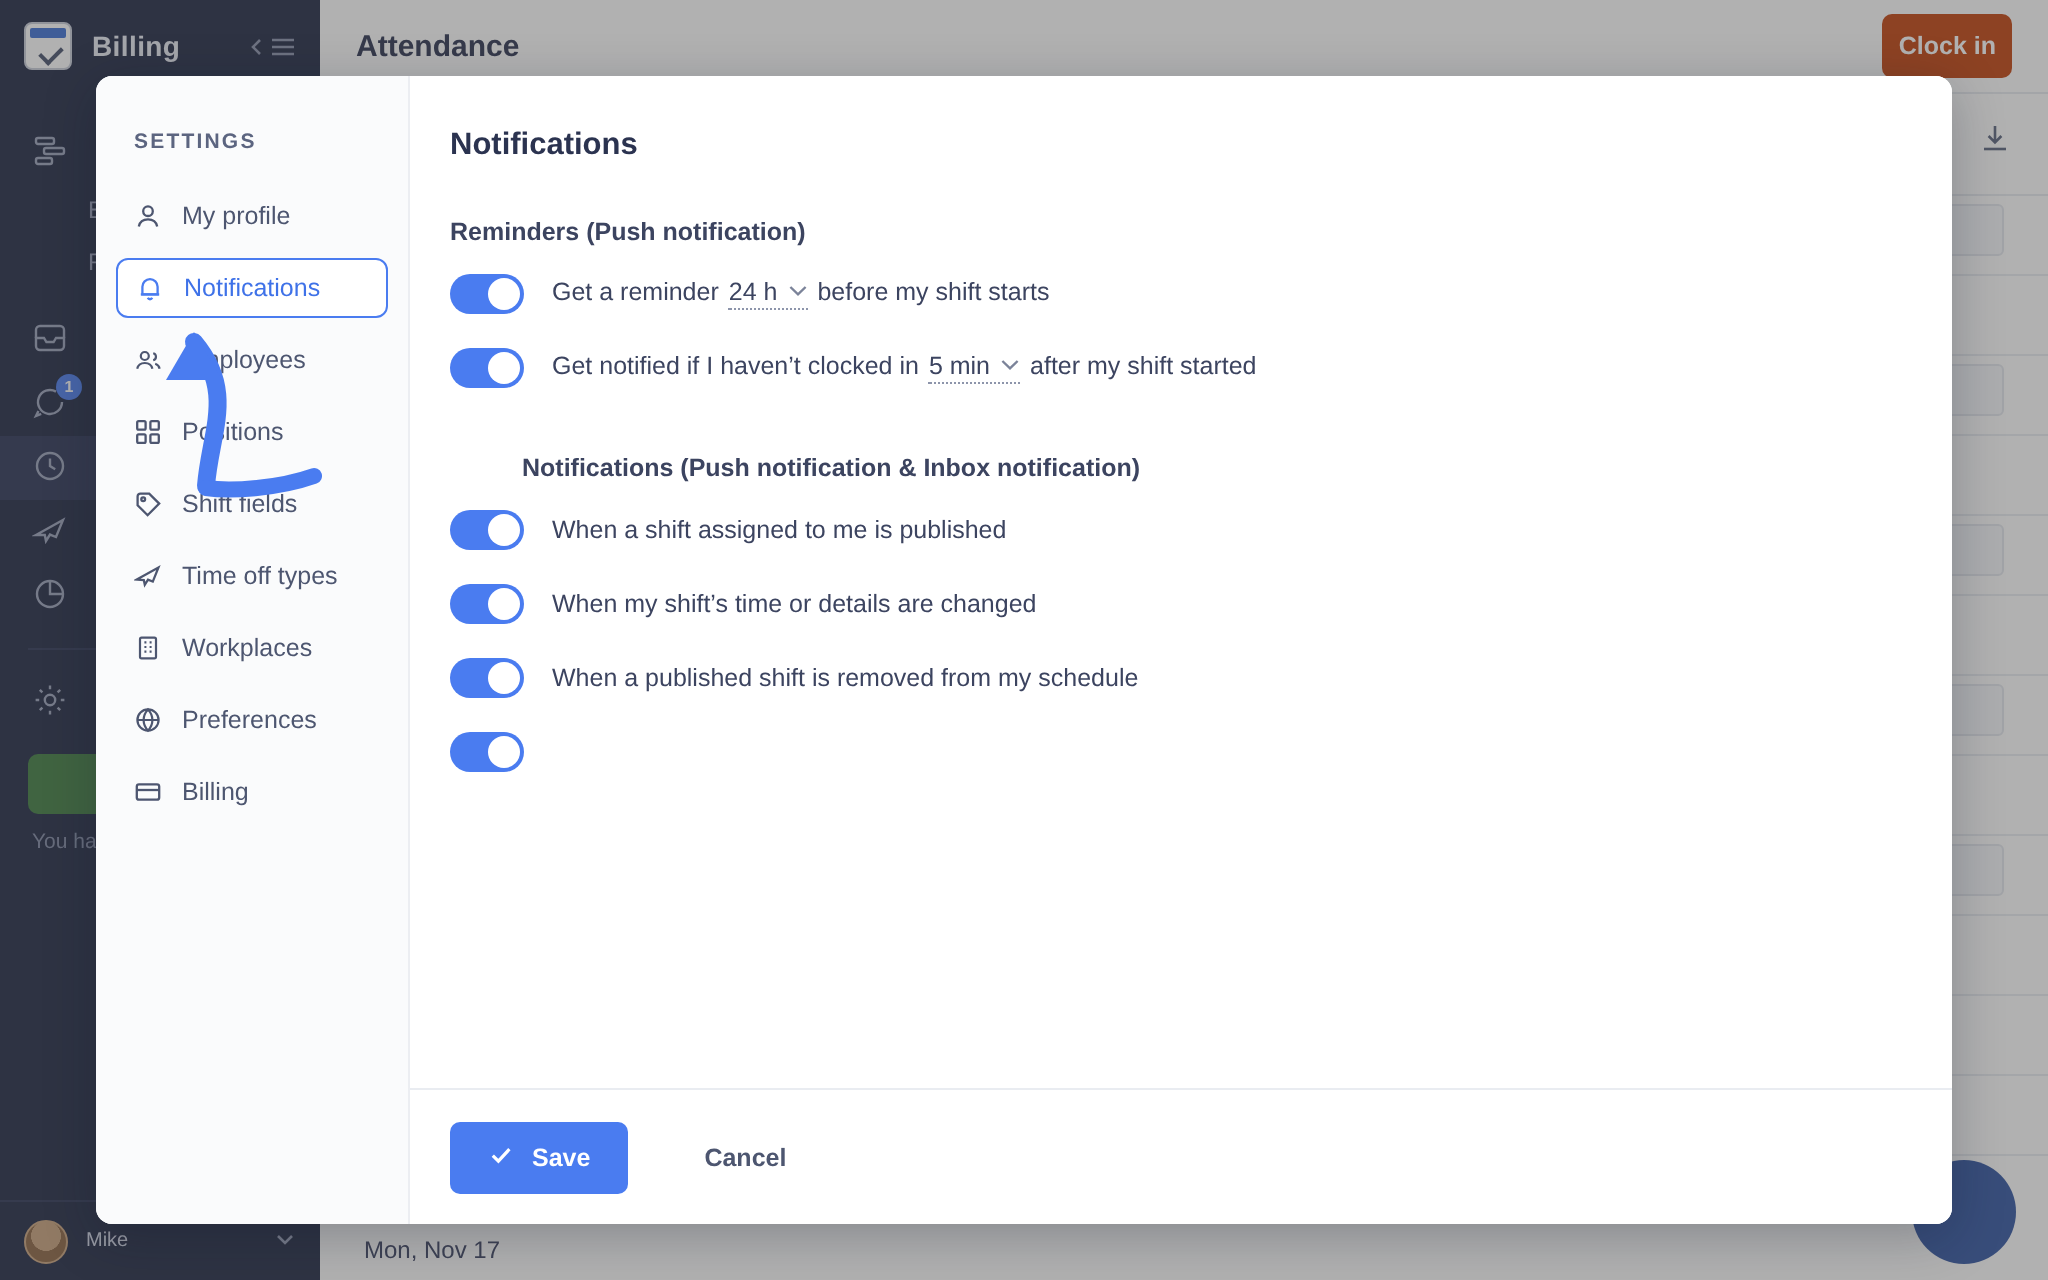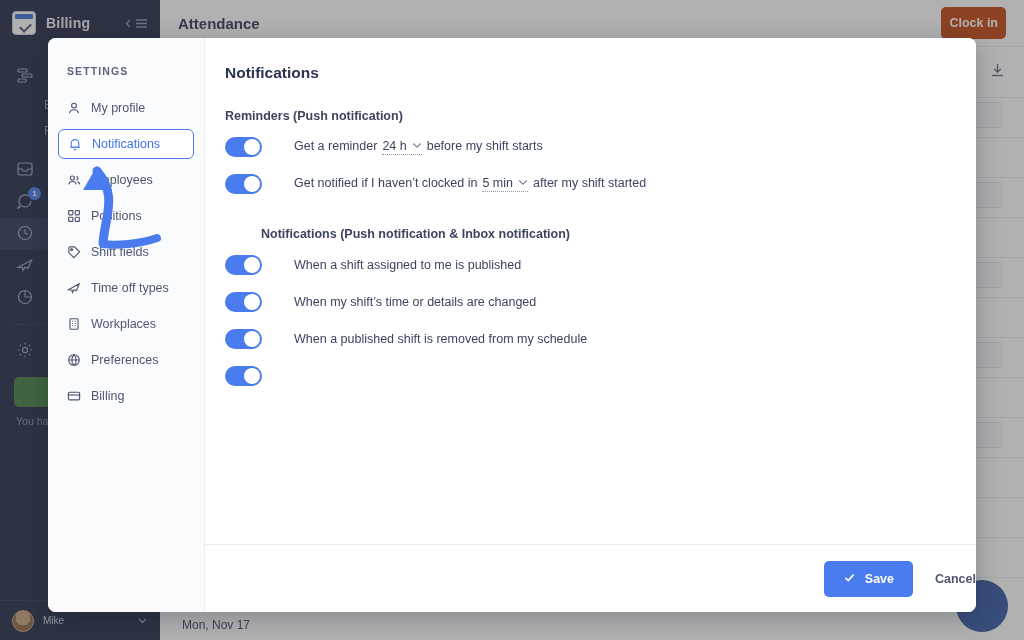--- a/index.html
+++ b/index.html
@@ -135,40 +135,40 @@
     border: 1.6px solid #4a7cf0; color: #3f72e8; background: #fff;
   }
   .side-item.selected svg { color: #4a7cf0; }
 
   .modal-main { flex: 1; display: flex; flex-direction: column; background: #fff; }
   .modal-body { flex: 1; padding: 26px 0 0 20px; }
   .panel-title { font-size: 15.5px; font-weight: bold; color: #2b3350; margin-bottom: 27px; }
   .group-label { font-size: 12.5px; font-weight: bold; color: #3c4460; margin-bottom: 14px; }
   .group-label.second { margin-top: 33px; margin-left: 36px; }
 
-  .opt-row { display: flex; align-items: center; gap: 32px; margin-bottom: 17px; }
+  .opt-row { display: flex; align-items: center; gap: 14px; margin-bottom: 17px; }
   .toggle {
     width: 37px; height: 20px; border-radius: 10px; background: #4a7cf0;
     position: relative; flex: 0 0 auto;
   }
   .toggle .knob {
     position: absolute; top: 2px; left: 19px; width: 16px; height: 16px;
     border-radius: 50%; background: #fff;
   }
   .opt-text { font-size: 12.5px; color: #3c4460; display: flex; align-items: baseline; gap: 5px; }
   .drop {
     display: inline-flex; align-items: center; gap: 5px;
     border-bottom: 1.5px dotted #8d95ab; padding-bottom: 1px;
     color: #3c4460;
   }
   .drop .caret { color: #7b8399; font-size: 9px; line-height: 1; }
 
   .modal-footer {
     height: 68px; border-top: 1px solid #e9ecf1; flex: 0 0 auto;
-    display: flex; align-items: center; padding-left: 20px; gap: 22px; justify-content: flex-end;
+    display: flex; align-items: center; padding-left: 20px; gap: 38px;
   }
   .save-btn {
     display: flex; align-items: center; gap: 9px;
     background: #4a7cf0; color: #fff; font-size: 12.5px; font-weight: bold;
     padding: 10px 19px; border-radius: 5px;
   }
   .cancel-btn { font-size: 12.5px; font-weight: bold; color: #4d5670; }
 
   .arrow-ov { position: absolute; left: 0; top: 0; pointer-events: none; }
 </style>

